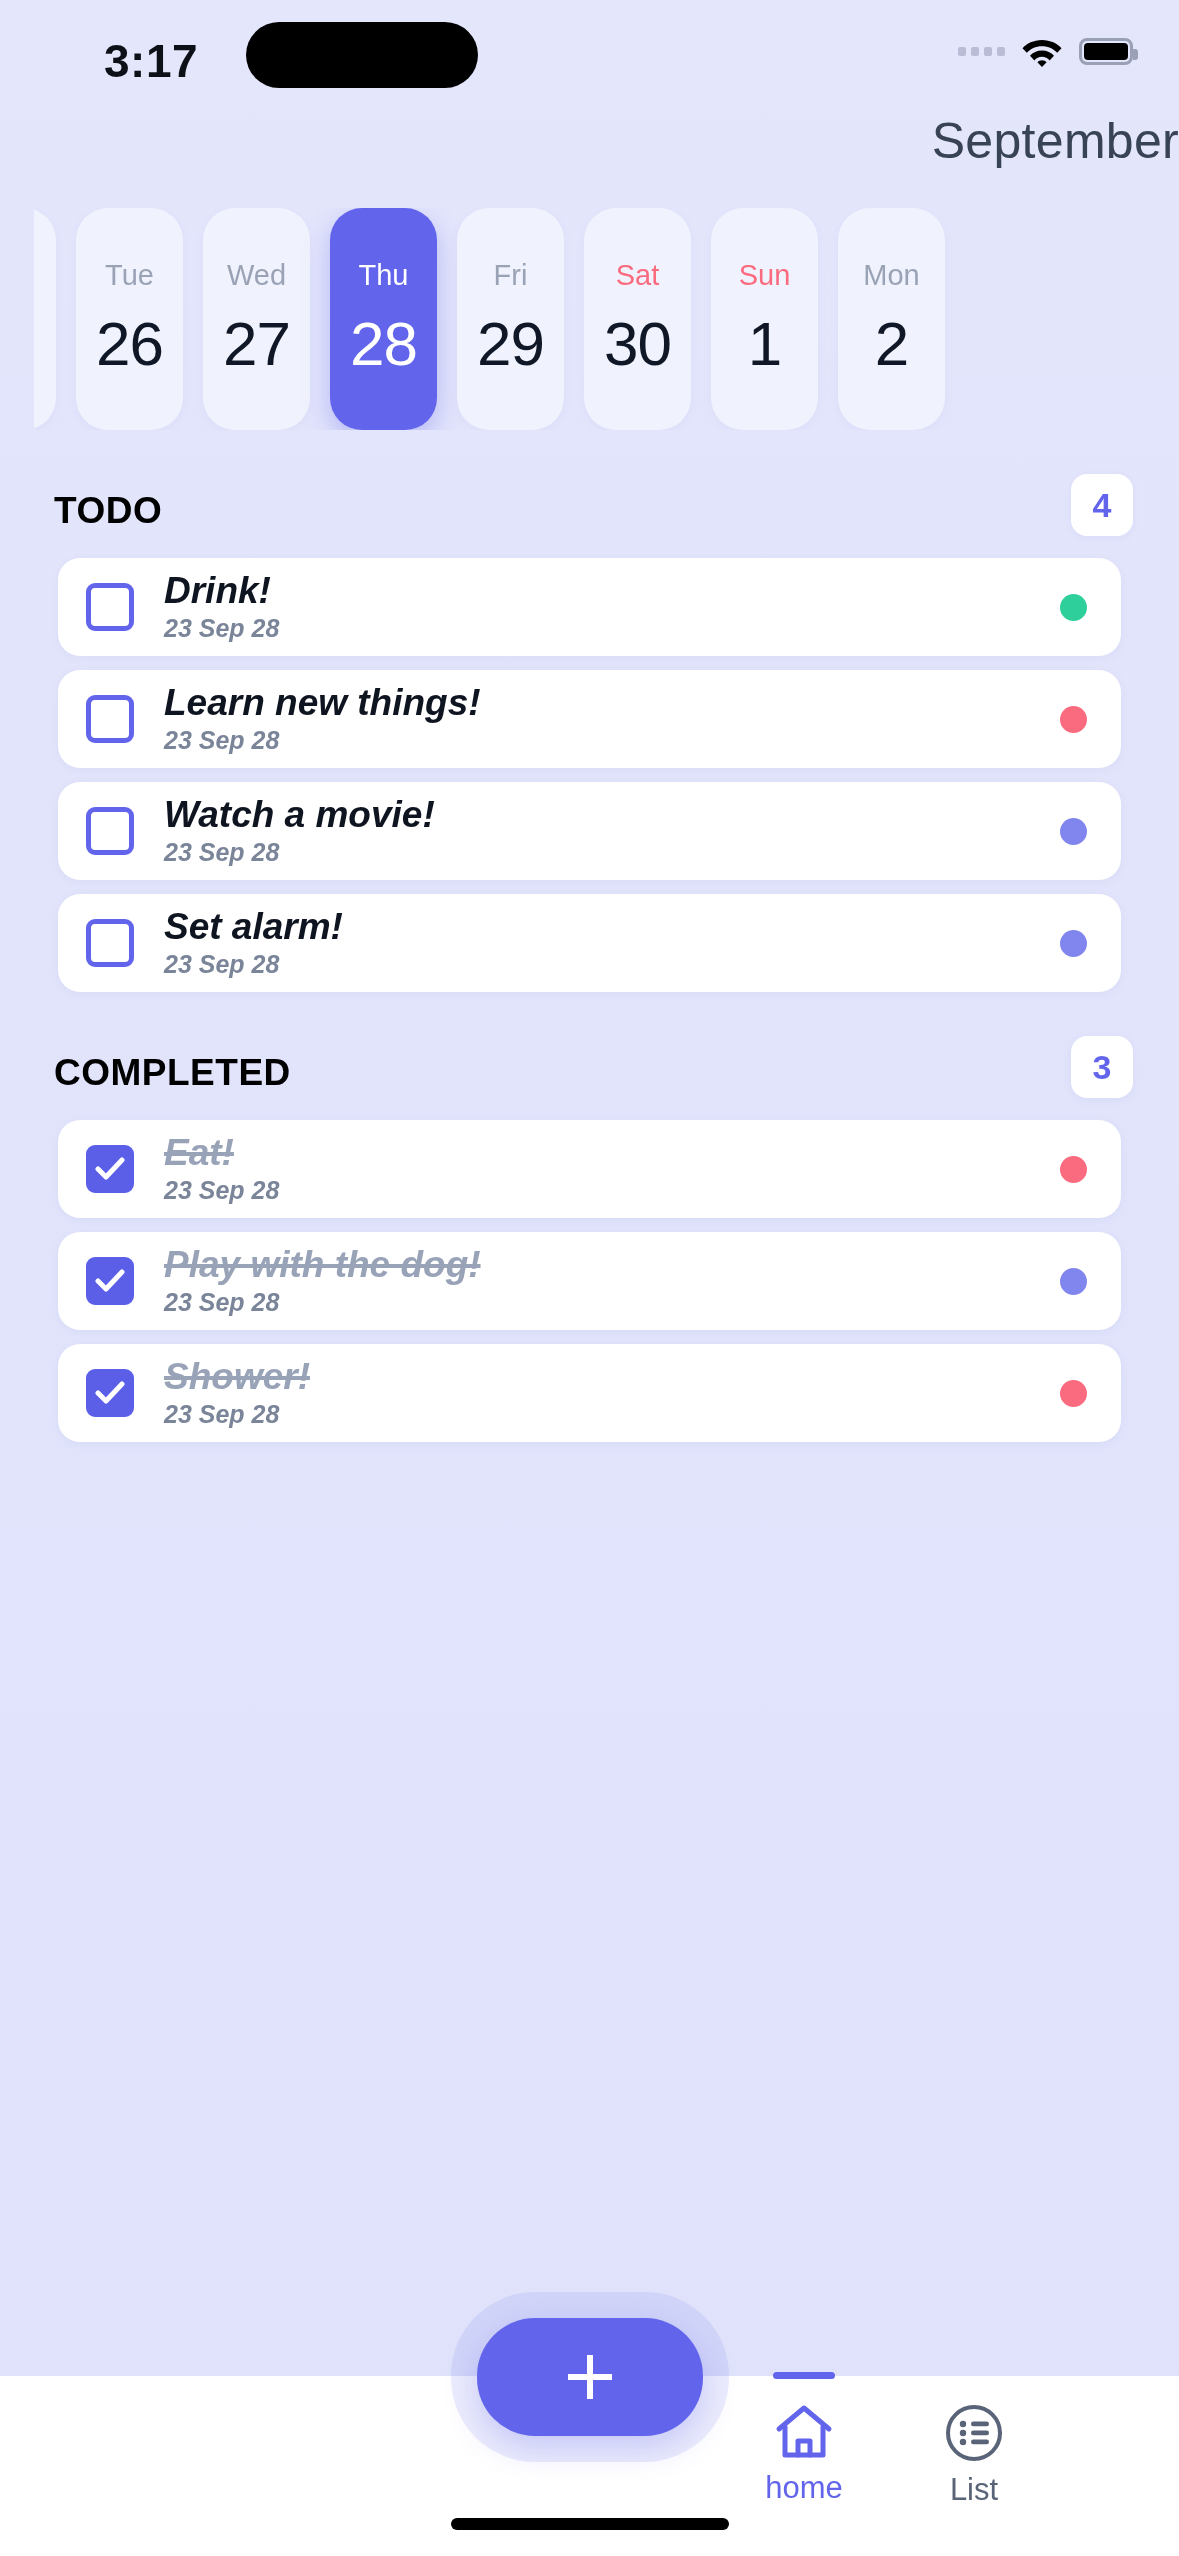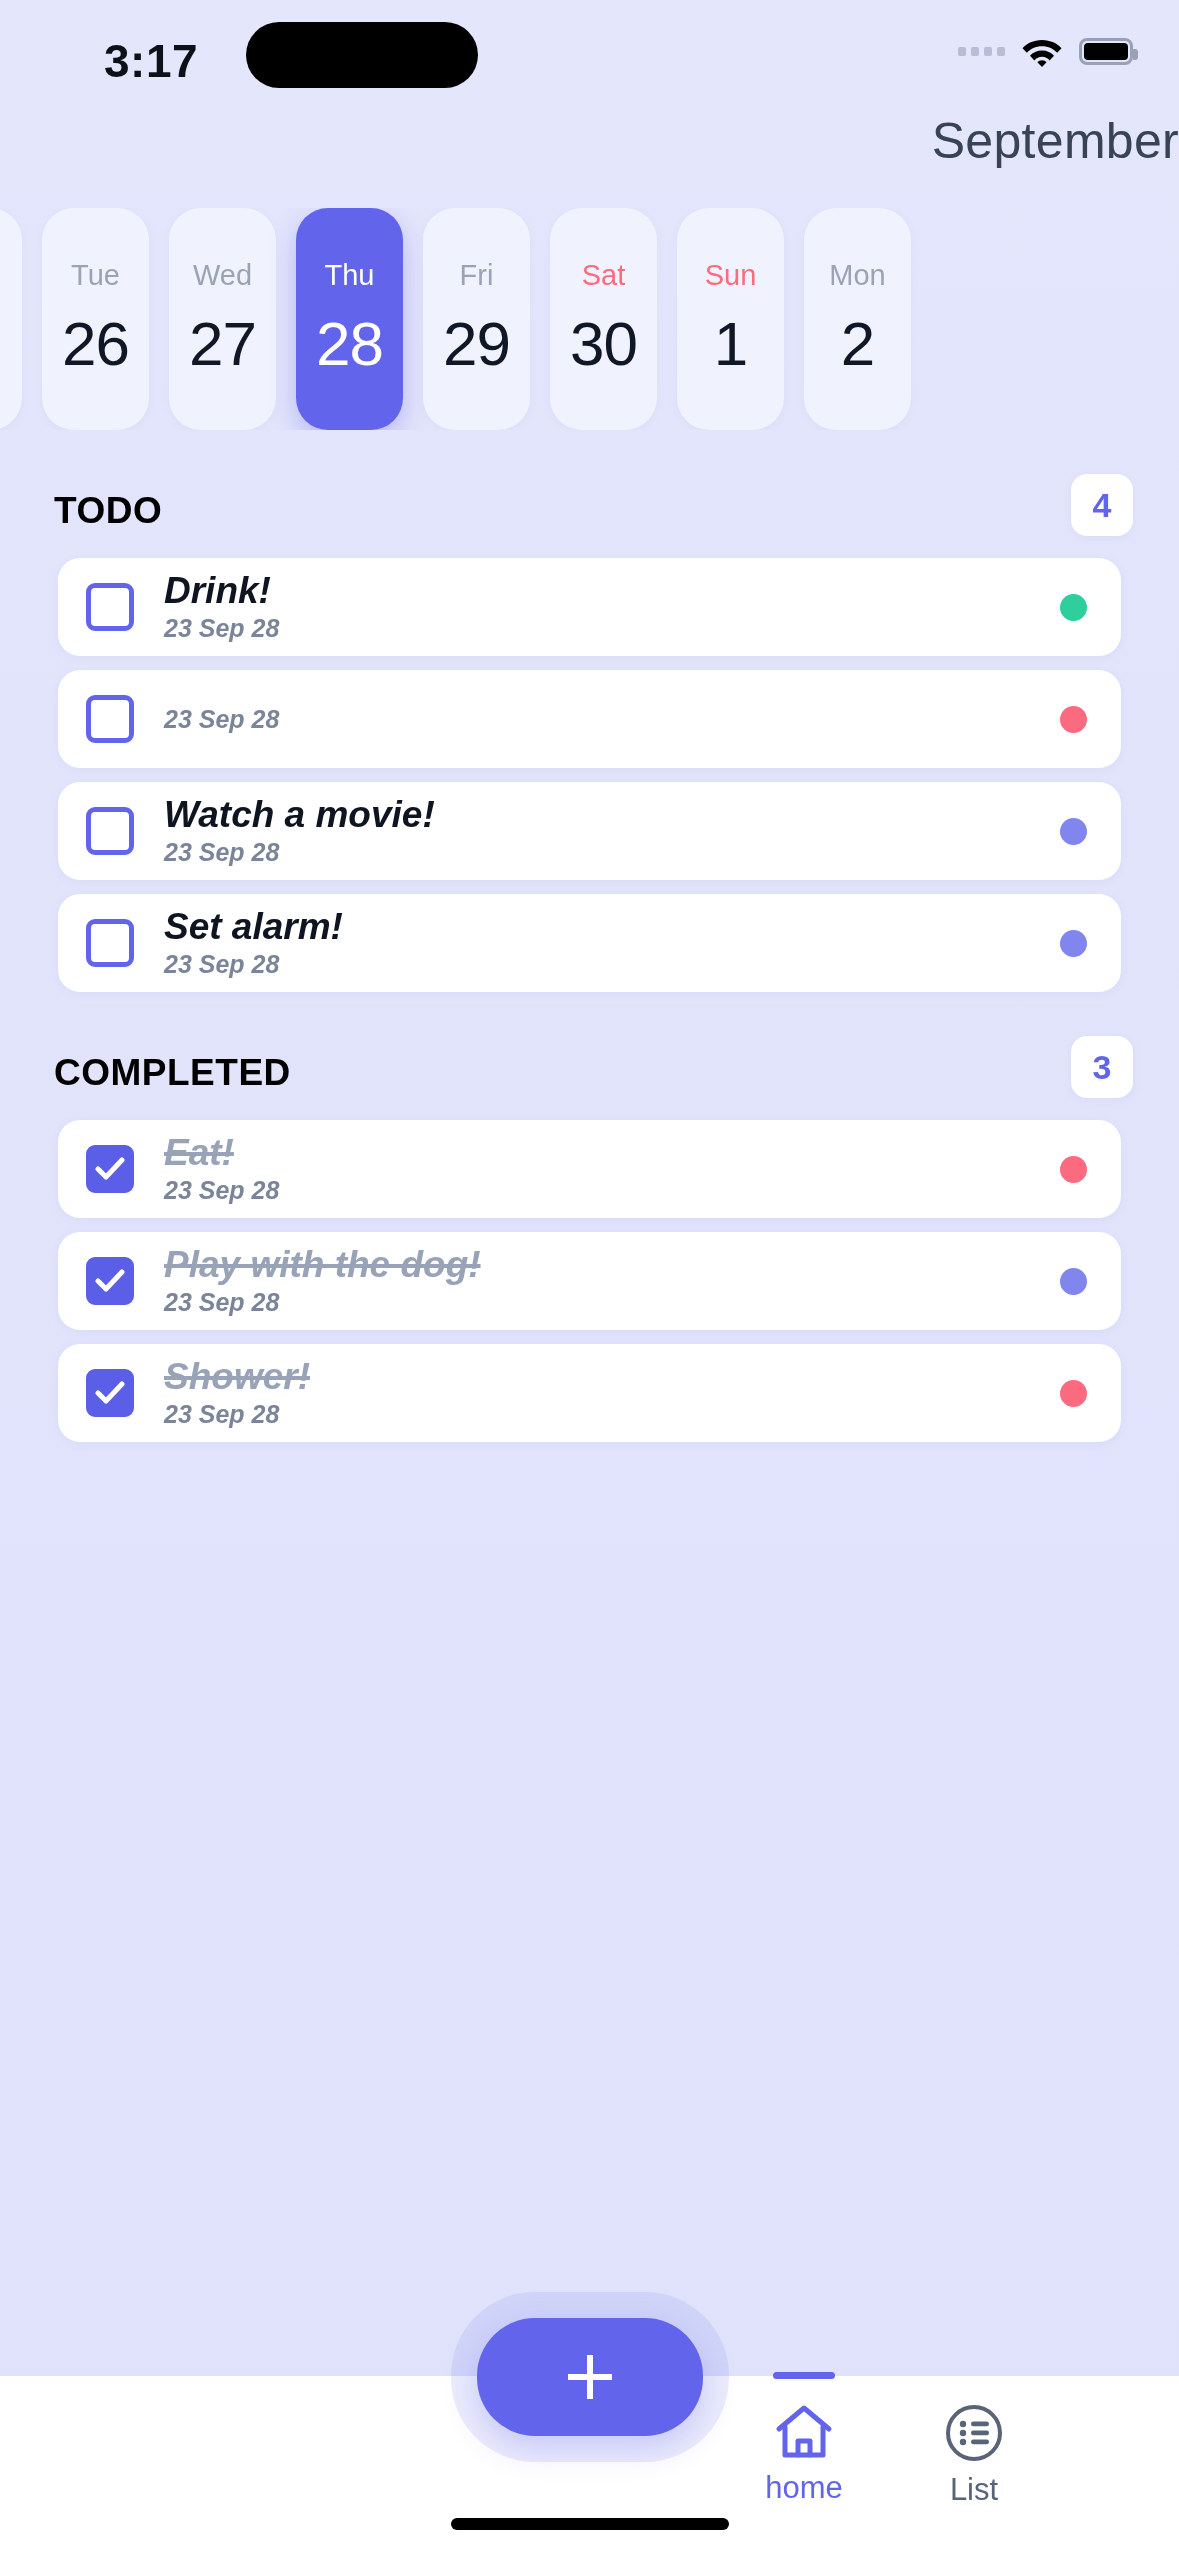--- a/index.html
+++ b/index.html
@@ -52,21 +52,21 @@
   .month{
     text-align:right; font-size:50px; color:#384456;
     font-weight:400; margin-top:-6px; letter-spacing:.3px;
     flex:none;
   }
 
   
   .datestrip{
     margin-top:38px; flex:none;
     display:flex; gap:20px; padding-left:0;
-    overflow:hidden; position:relative; height:222px;
+    overflow:hidden; position:relative; height:222px;margin-left:34px;
   }
   .daycard{
     flex:none; width:107px; height:100%;
     background:#f0f3fd; border-radius:32px;
     display:flex; flex-direction:column; align-items:center;
     justify-content:center; gap:16px;
     box-shadow:0 2px 10px rgba(120,126,200,.06);
   }
   .daycard.first{ margin-left:-85px; }
   .daycard .dow{ font-size:29px; color:#9aa3b5; font-weight:400; }
@@ -233,20 +233,21 @@
         <span class="tdate">23 Sep 28</span>
       </span>
       <span class="dot" style="background:#2fcf9b"></span>
     </div>
 
     <div class="task">
       <span class="cb">
         
       </span>
       <span class="body">
+        <span class="tname">Learn new things!</span>
         <span class="tdate">23 Sep 28</span>
       </span>
       <span class="dot" style="background:#fb6b7f"></span>
     </div>
 
     <div class="task">
       <span class="cb">
         
       </span>
       <span class="body">

